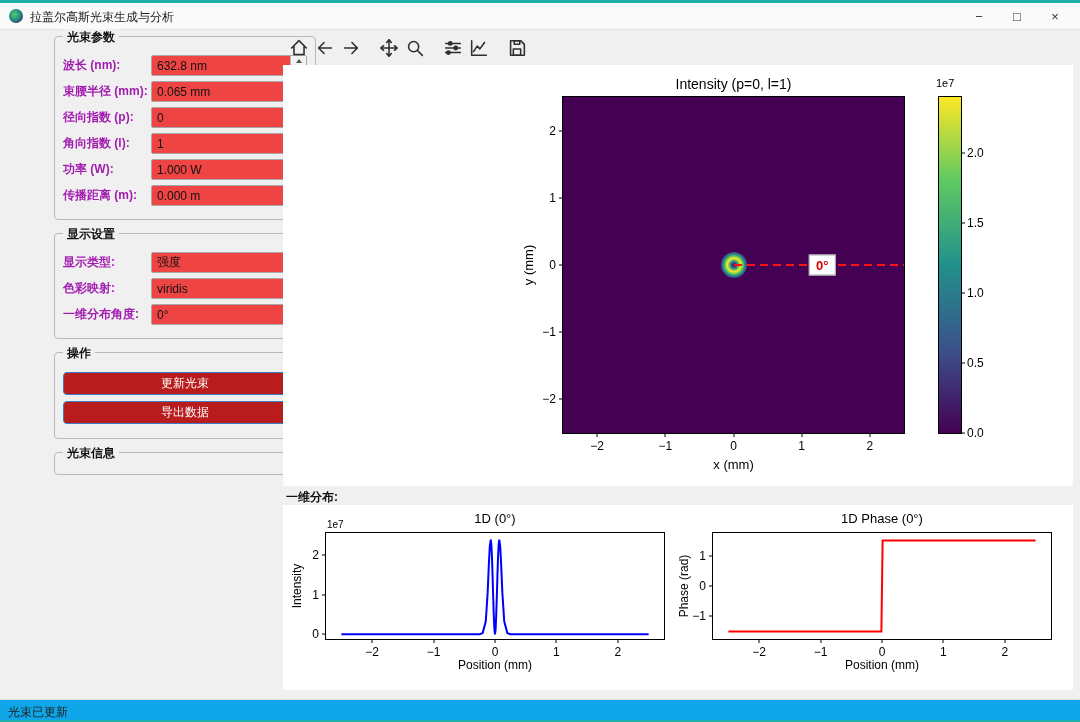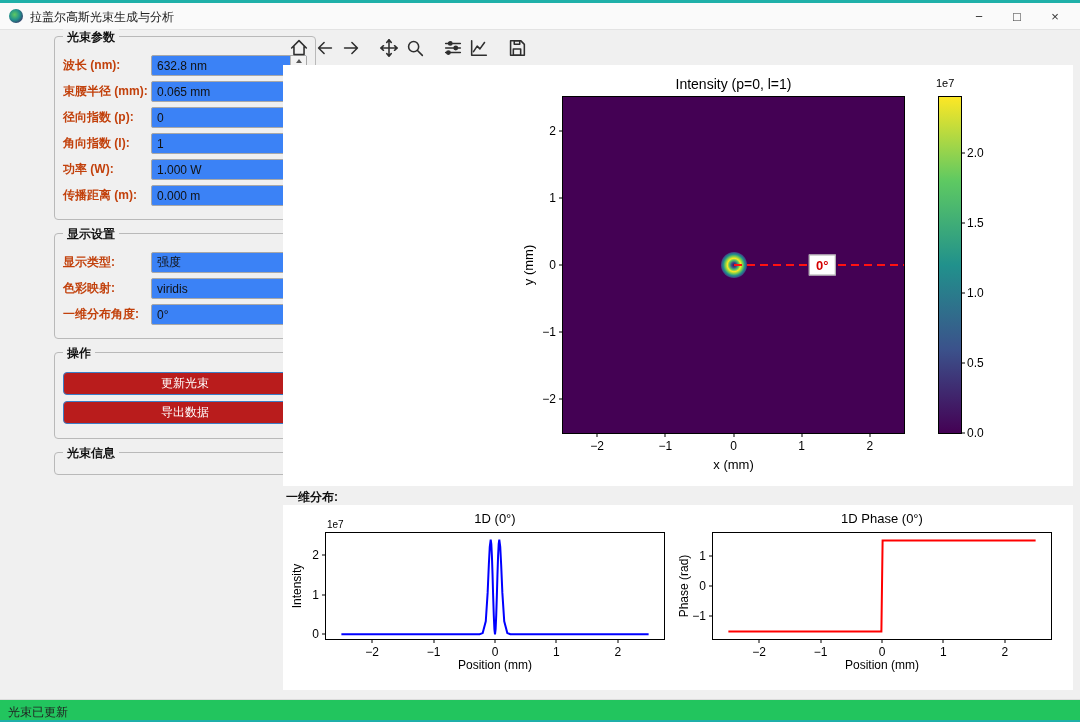--- a/index.html
+++ b/index.html
@@ -15,22 +15,22 @@
   .win-title { position:absolute; left:30px; top:6px; font-size:12px; color:#222; }
   .win-controls { position:absolute; right:6px; top:2px; display:flex; }
   .win-btn { width:38px; height:22px; border:none; background:transparent; font-size:13px; color:#333;
              display:flex; align-items:center; justify-content:center; font-family:inherit; }
 
   
   .sidebar { position:absolute; left:6px; top:36px; width:262px;margin-left:48px; }
   .groupbox { position:relative; border:1px solid #b9b9b9; border-radius:4px; margin-bottom:13px; padding:13px 8px 8px 8px; }
   .group-title { position:absolute; top:-8px; left:8px; background:#f0f0f0; padding:0 4px; font-size:12px; font-weight:bold; color:#111; }
   .row { display:flex; align-items:center; margin:5px 0; }
-  .flabel { width:88px; font-size:12px; font-weight:bold; color:#c2410c; flex-shrink:0; }
-  .spinbox, .combobox { flex:1; height:21px; background:#3b82f6; border:1px solid #a8a8a8; border-radius:2px;
+  .flabel { width:88px; font-size:12px; font-weight:bold; color:#a21caf; flex-shrink:0; }
+  .spinbox, .combobox { flex:1; height:21px; background:#ef4444; border:1px solid #a8a8a8; border-radius:2px;
                         display:flex; align-items:center; position:relative; }
   .spinval, .comboval { flex:1; font-size:12px; padding-left:5px; color:#111; overflow:hidden; white-space:nowrap; }
   .spinbtns { width:16px; height:100%; border-left:1px solid #b5b5b5; background:#f3f3f3; display:flex; flex-direction:column; }
   .spinbtns i { flex:1; display:flex; align-items:center; justify-content:center; }
   .spinbtns i + i { border-top:1px solid #c9c9c9; }
   .tri-up { width:0; height:0; border-left:3px solid transparent; border-right:3px solid transparent; border-bottom:4px solid #555; }
   .tri-down { width:0; height:0; border-left:3px solid transparent; border-right:3px solid transparent; border-top:4px solid #555; }
   .combo-btn { width:17px; height:100%; border-left:1px solid #b5b5b5; background:#f3f3f3; display:flex; align-items:center; justify-content:center; }
   .action-btn { display:block; width:100%; height:23px; margin:6px 0; background:#b91c1c; border:1px solid #3c7ec6; border-radius:4px;
                 color:#fff; font-size:12px; font-family:inherit; }
@@ -78,21 +78,21 @@
   .tm { position:absolute; background:#000; }
   .tm-x { top:100%; width:1px; height:4px; transform:translateX(-0.5px); }
   .tm-y { right:100%; width:4px; height:1px; transform:translateY(-0.5px); }
   .tm-cb { left:100%; width:4px; height:1px; transform:translateY(-0.5px); }
   .tl { position:absolute; font-size:12px; color:#000; }
   .tl-x { top:100%; margin-top:6px; transform:translateX(-50%); }
   .tl-y { right:100%; margin-right:7px; transform:translateY(-50%); white-space:nowrap; }
   .tl-cb { left:100%; margin-left:6px; transform:translateY(-50%); white-space:nowrap; }
 
   
-  .statusbar { position:absolute; left:0; bottom:2px; width:100%; height:21px; background:#22c55e; border-top:1px solid #dcdcdc; }
+  .statusbar { position:absolute; left:0; bottom:2px; width:100%; height:21px; background:#0ea5e9; border-top:1px solid #dcdcdc; }
   .status-text { position:absolute; left:8px; top:4px; font-size:12px; color:#222; }
 </style>
 </head>
 <body>
 
 <div class="window">
   <div class="accent-top"></div>
 
   <div class="titlebar">
     <span class="app-icon"></span>

